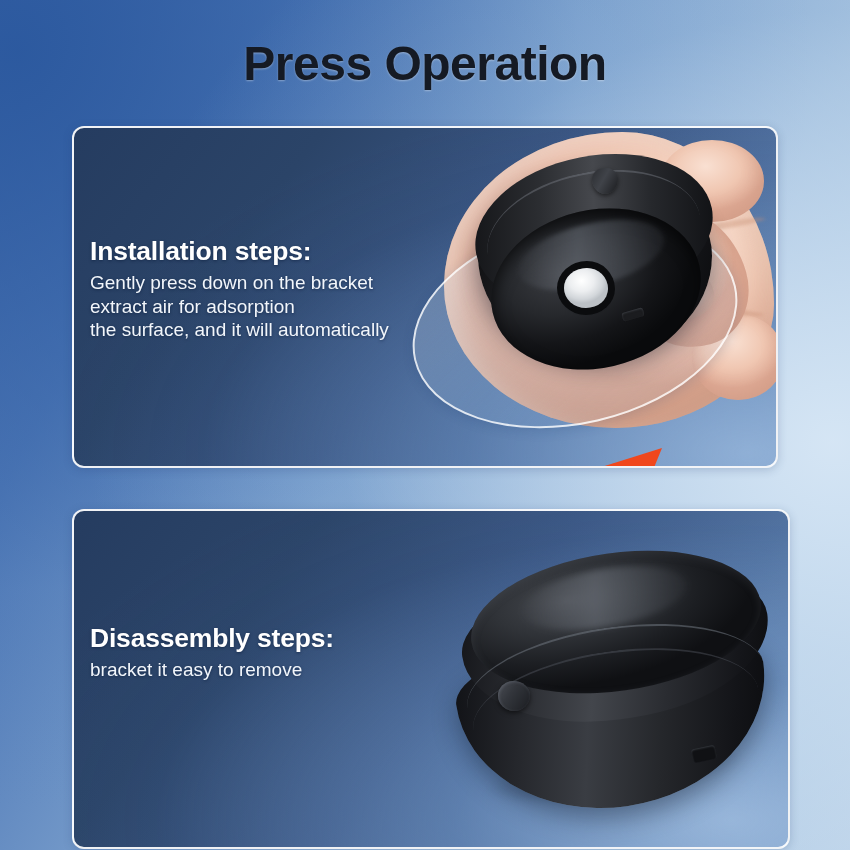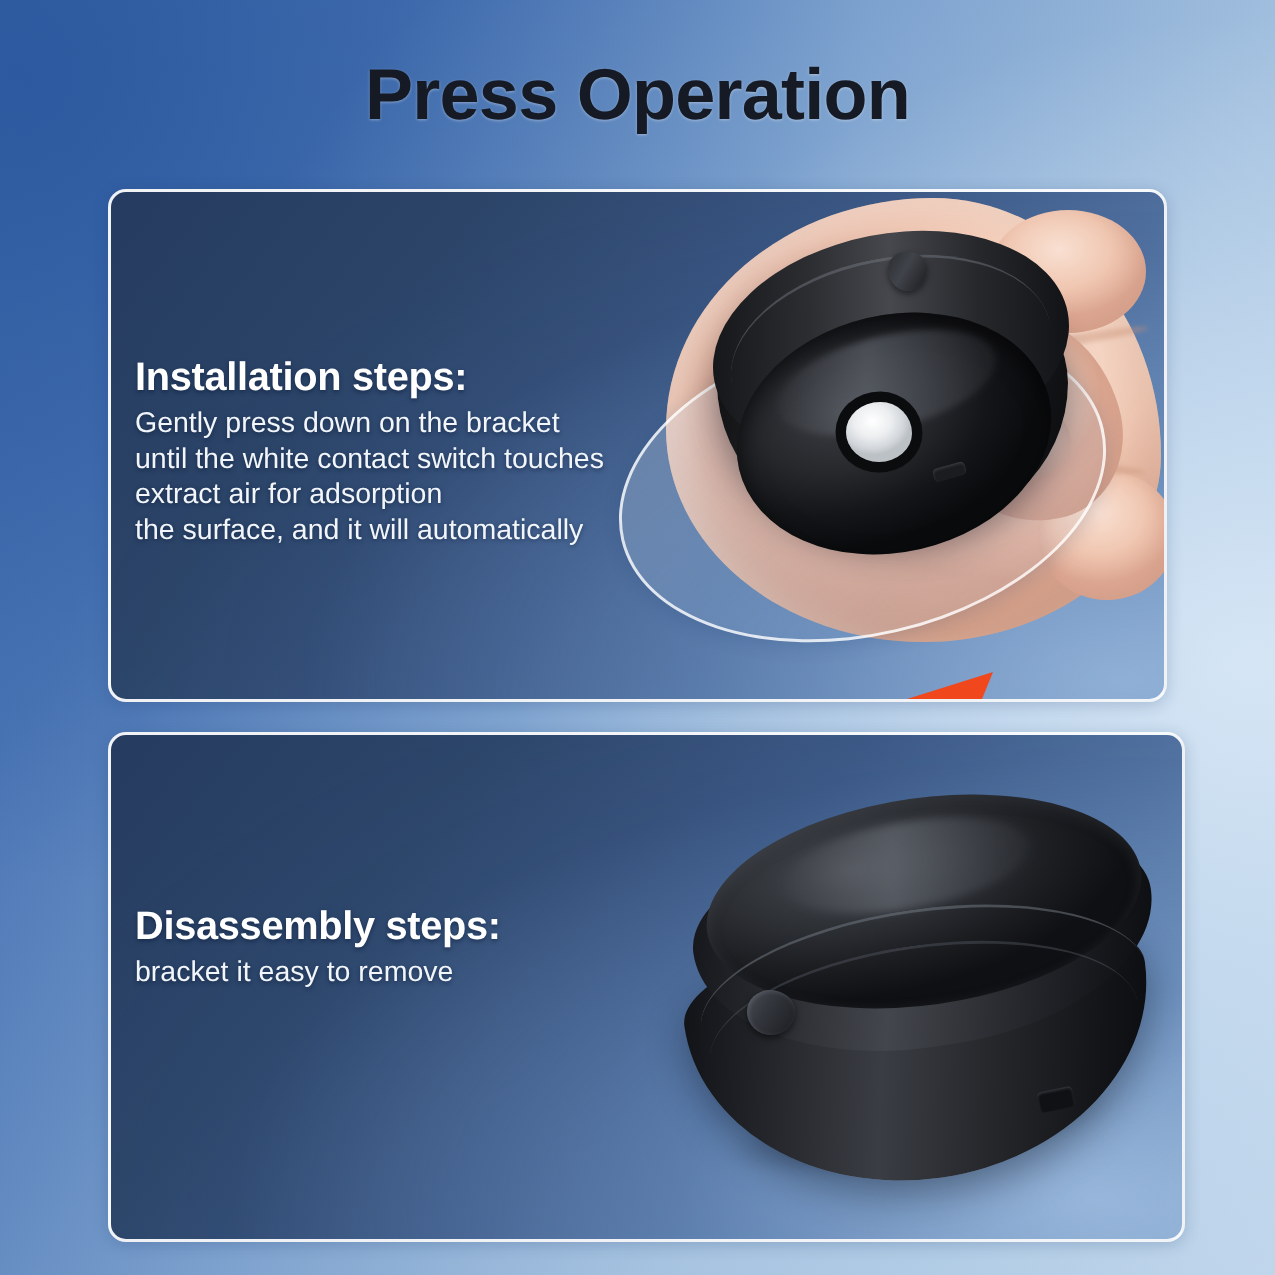--- a/index.html
+++ b/index.html
@@ -43,21 +43,21 @@
     overflow:hidden;
   }
   #panel-install {
     left:72px; top:126px;
     width:706px; height:342px;
     background:
       radial-gradient(125% 135% at 96% 96%, rgba(150,182,220,0.80) 0%, rgba(110,148,197,0.45) 32%, rgba(60,95,150,0.05) 62%, rgba(40,70,120,0) 80%),
       linear-gradient(128deg, #253c60 0%, #2b4468 26%, #3a5683 52%, #4f6f9e 74%, #6b8cb6 92%, #7d9cc3 100%);
   }
   #panel-disassembly {
-    left:72px; top:488px;
+    left:72px; top:509px;
     width:718px; height:340px;
     background:
       radial-gradient(130% 140% at 92% 92%, rgba(160,190,225,0.82) 0%, rgba(115,152,200,0.48) 30%, rgba(62,98,152,0.06) 62%, rgba(40,70,120,0) 82%),
       linear-gradient(128deg, #253c60 0%, #2c4569 26%, #3c5885 52%, #5273a1 74%, #6f90b9 92%, #81a0c6 100%);
   }
 
   
   .text-block { position:absolute; z-index:6; }
   #text-install    { left:16px; top:108px; width:330px; }
   #text-disassembly{ left:16px; top:112px; width:300px; }
@@ -356,21 +356,20 @@
       <polygon points="188,6 132,22 150,42 58,118 26,134 38,110 124,30 140,16" fill="#f0471c"></polygon>
       <polygon points="186,4 128,20 154,48 186,4" fill="#f0471c"></polygon>
       <path d="M184,8 L128,66 L26,133 L40,108 L140,22 Z" fill="#f0471c"></path>
       <polygon points="190,0 120,22 168,54" fill="#f0471c"></polygon>
     </svg>
 
     <div class="text-block" id="text-install">
       <div class="step-heading">Installation steps:</div>
       <div class="step-body">
         <span>Gently press down on the bracket</span>
-        <span>until the white contact switch touches</span>
         <span>extract air for adsorption</span>
         <span>the surface, and it will automatically</span>
       </div>
     </div>
   </div>
 
   <div class="panel" id="panel-disassembly">
 
     <div class="photo" id="photo-disassembly">
       <div class="device-2">

